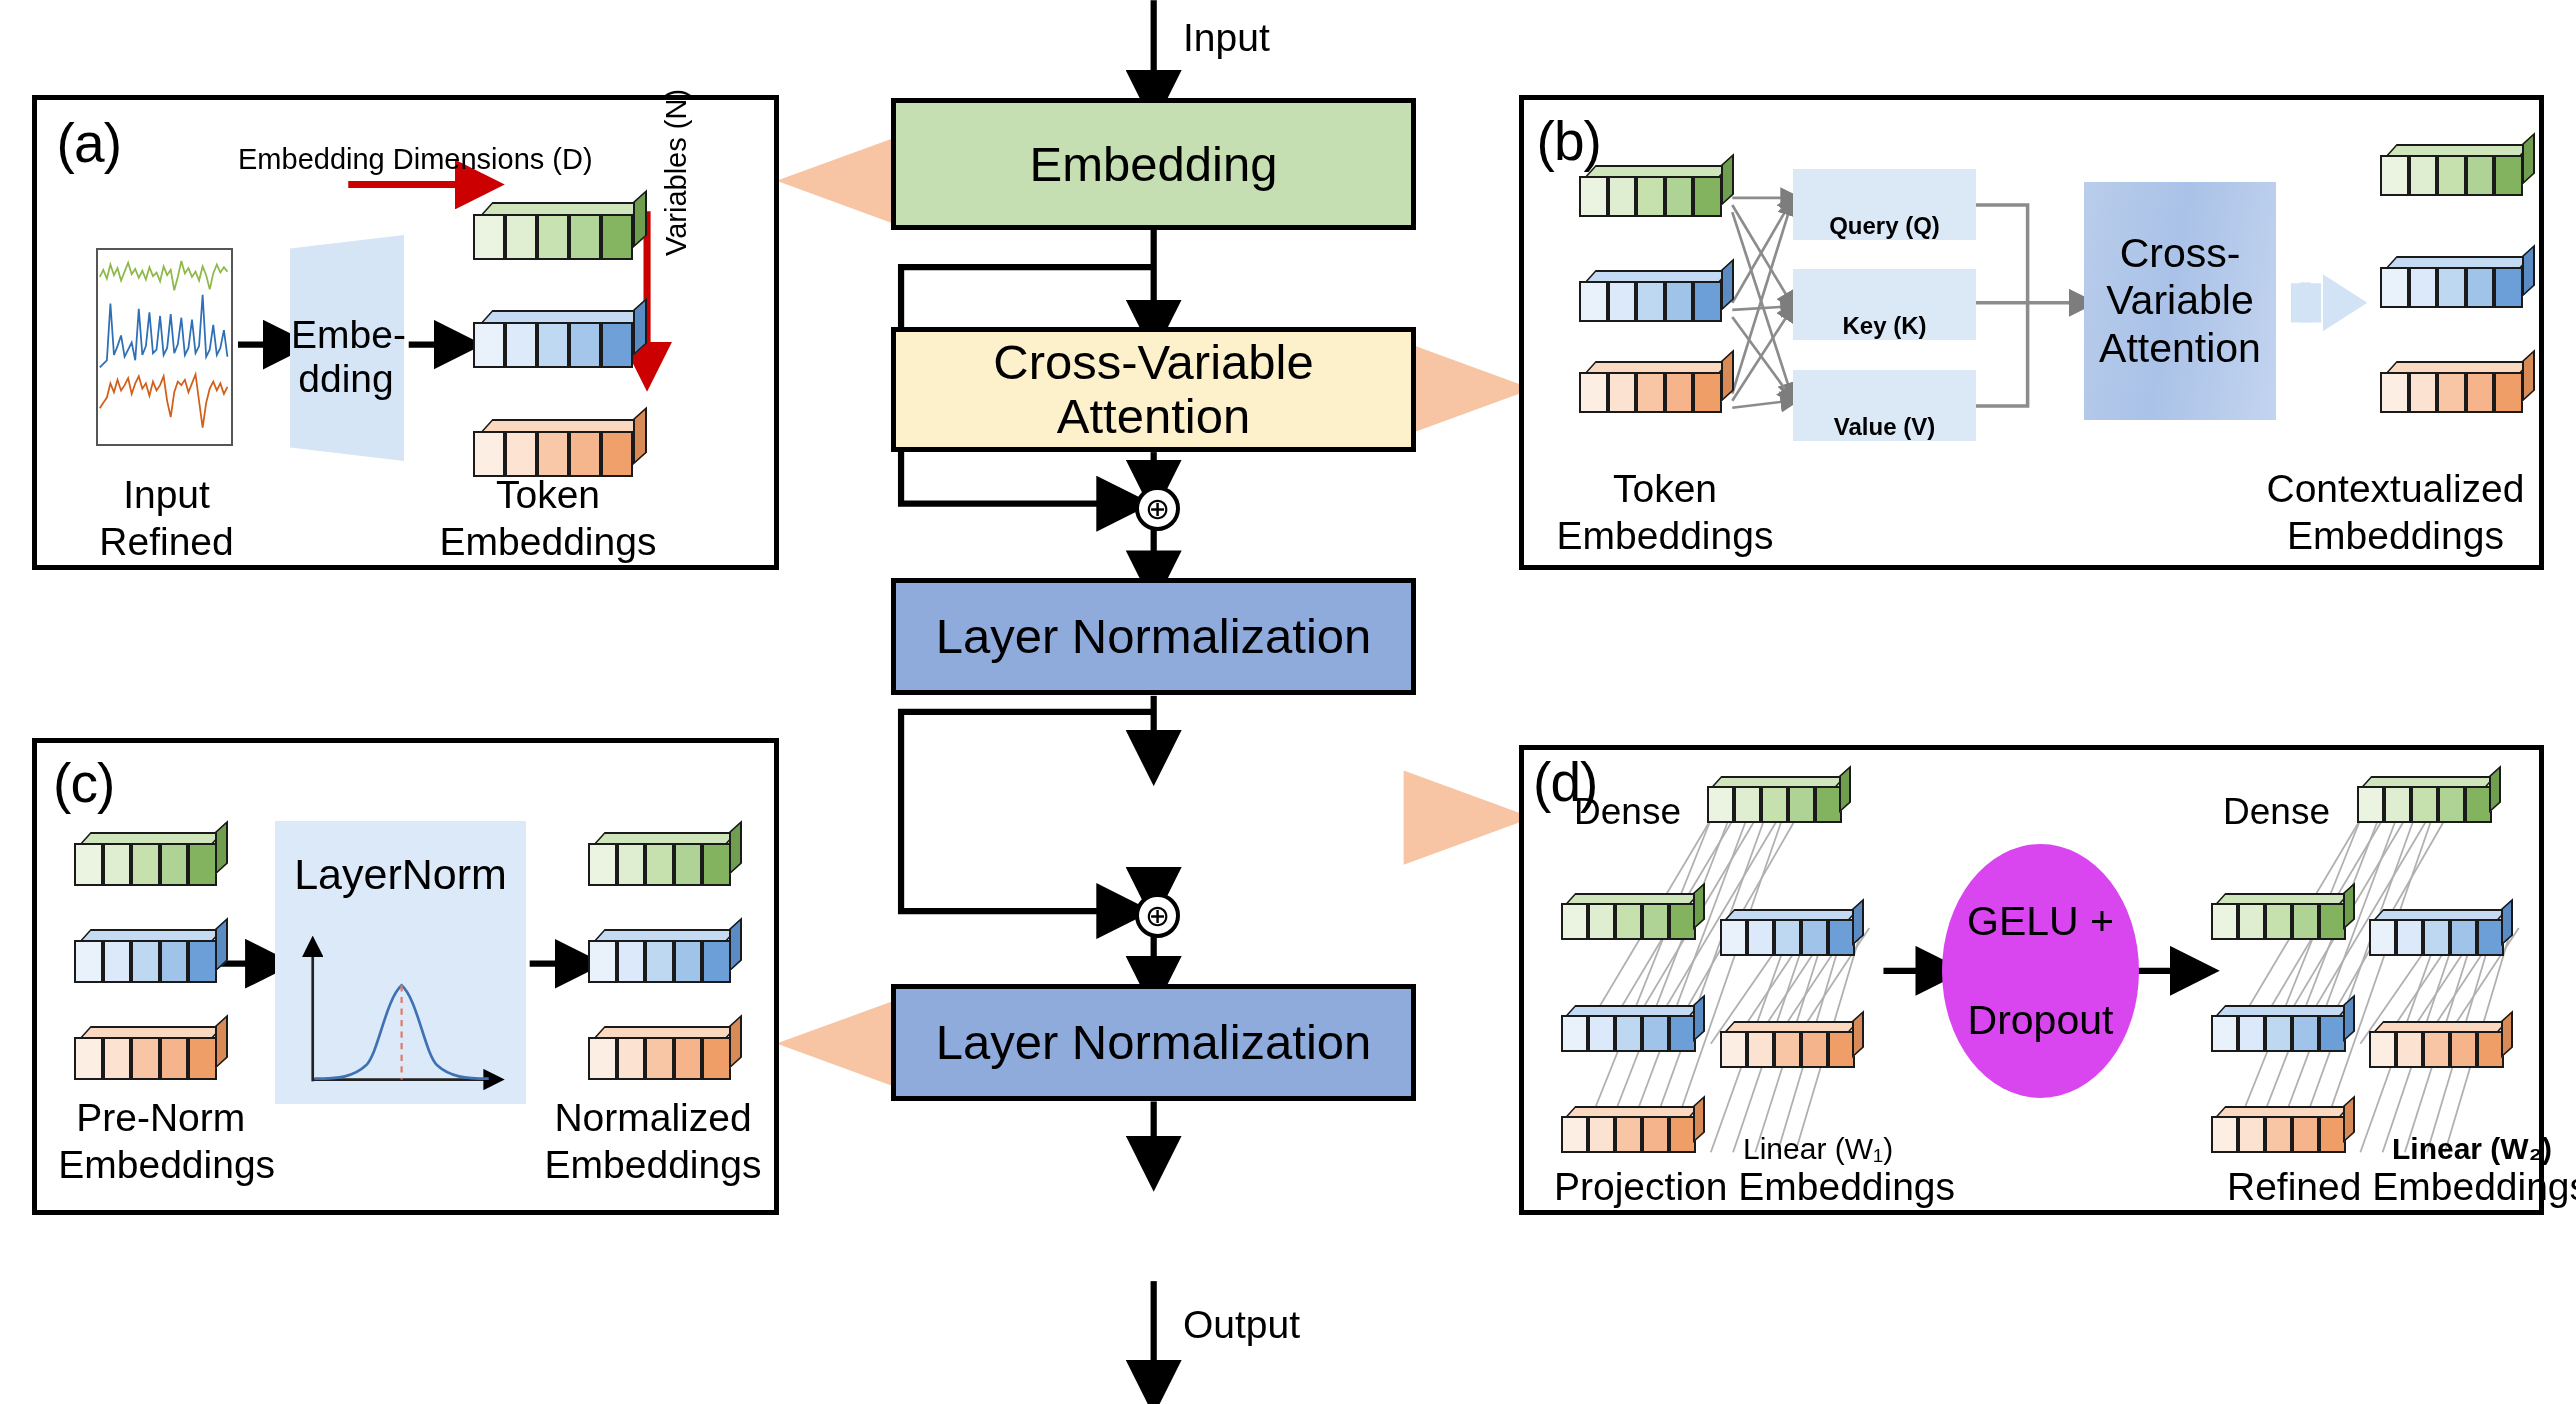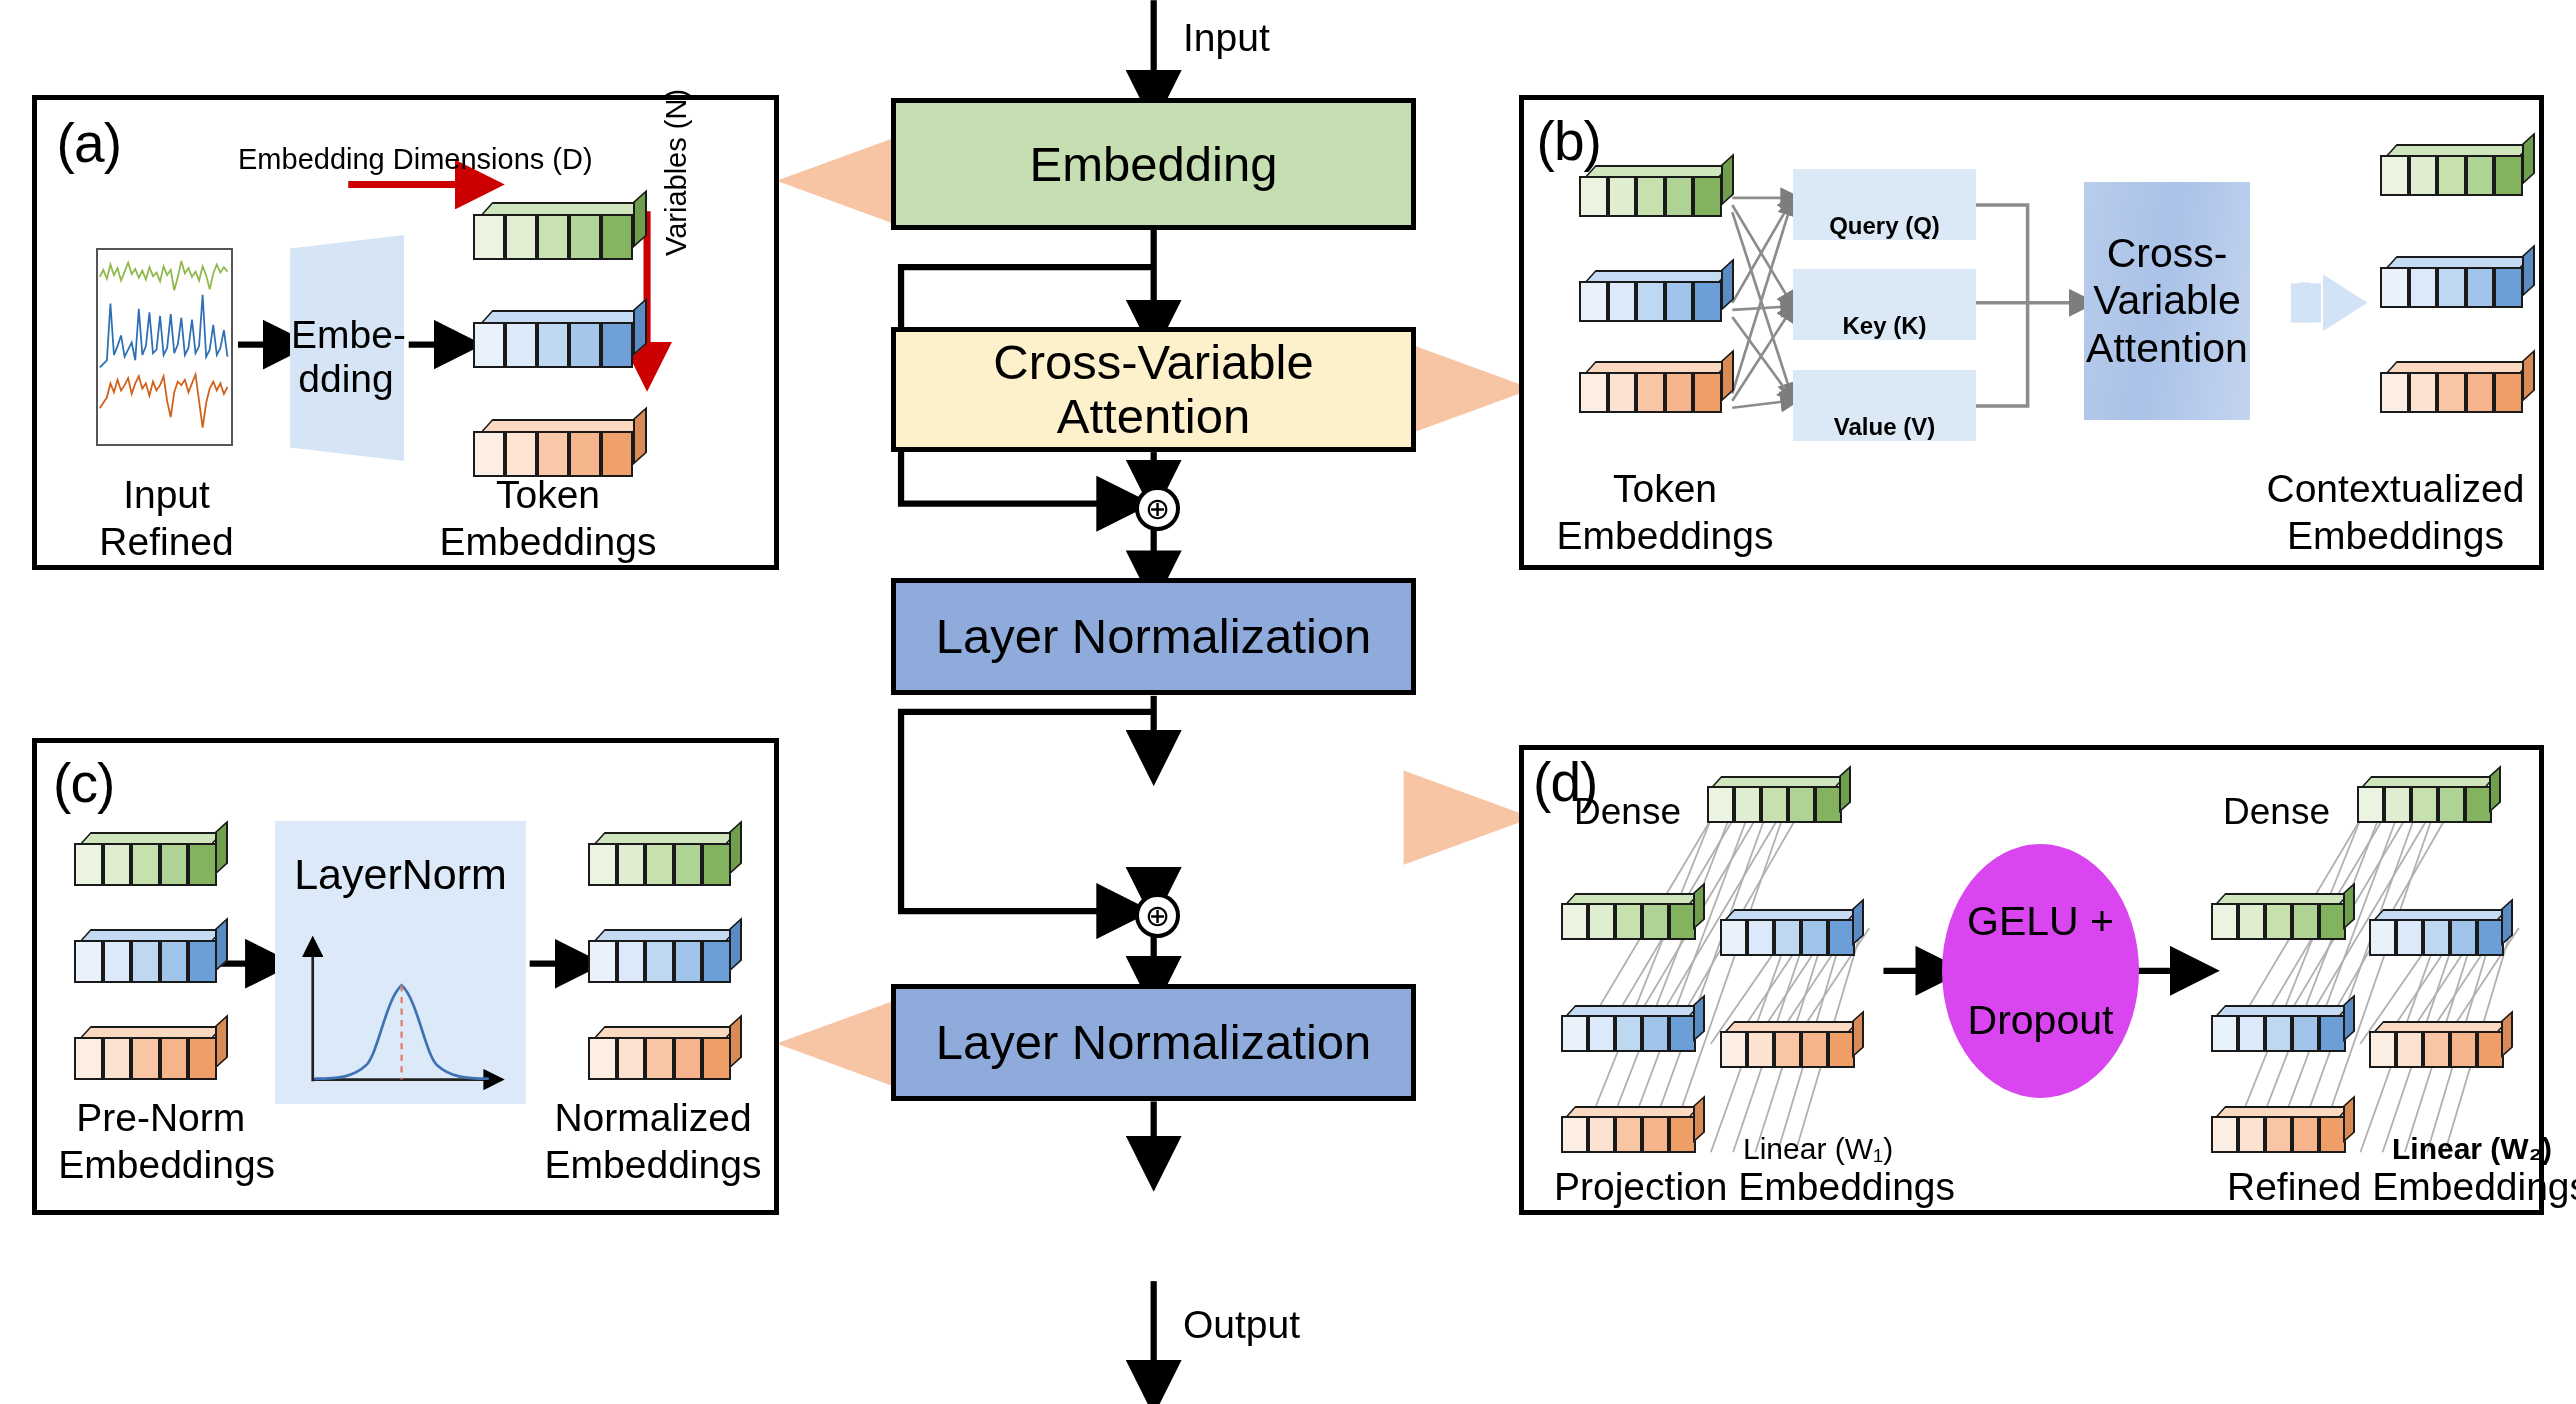--- a/index.html
+++ b/index.html
@@ -263,21 +263,21 @@
     <div class="qkv" style="left:269px;top:69px;width:183px;height:71px;">
       <span>Query (Q)</span>
     </div>
     <div class="qkv" style="left:269px;top:169px;width:183px;height:71px;">
       <span>Key (K)</span>
     </div>
     <div class="qkv" style="left:269px;top:270px;width:183px;height:71px;">
       <span>Value (V)</span>
     </div>
 
-    <div class="attnbox" style="left:560px;top:82px;width:166px;height:238px;">
+    <div class="attnbox" style="left:560px;top:82px;width:192px;height:238px;">
       <span>
         <span>Cross-</span><br>
         <span>Variable</span><br>
         <span>Attention</span>
       </span>
     </div>
 
     <div class="bar" style="left:856px;top:55px;">
       <div class="topface" style="left:10.7px;top:-10.7px;width:135px;height:12.5px;background:#cfe5bc;border:2.7px solid #1a1a1a;box-sizing:border-box;transform:skewX(-42deg);"></div>
       <div class="body">

